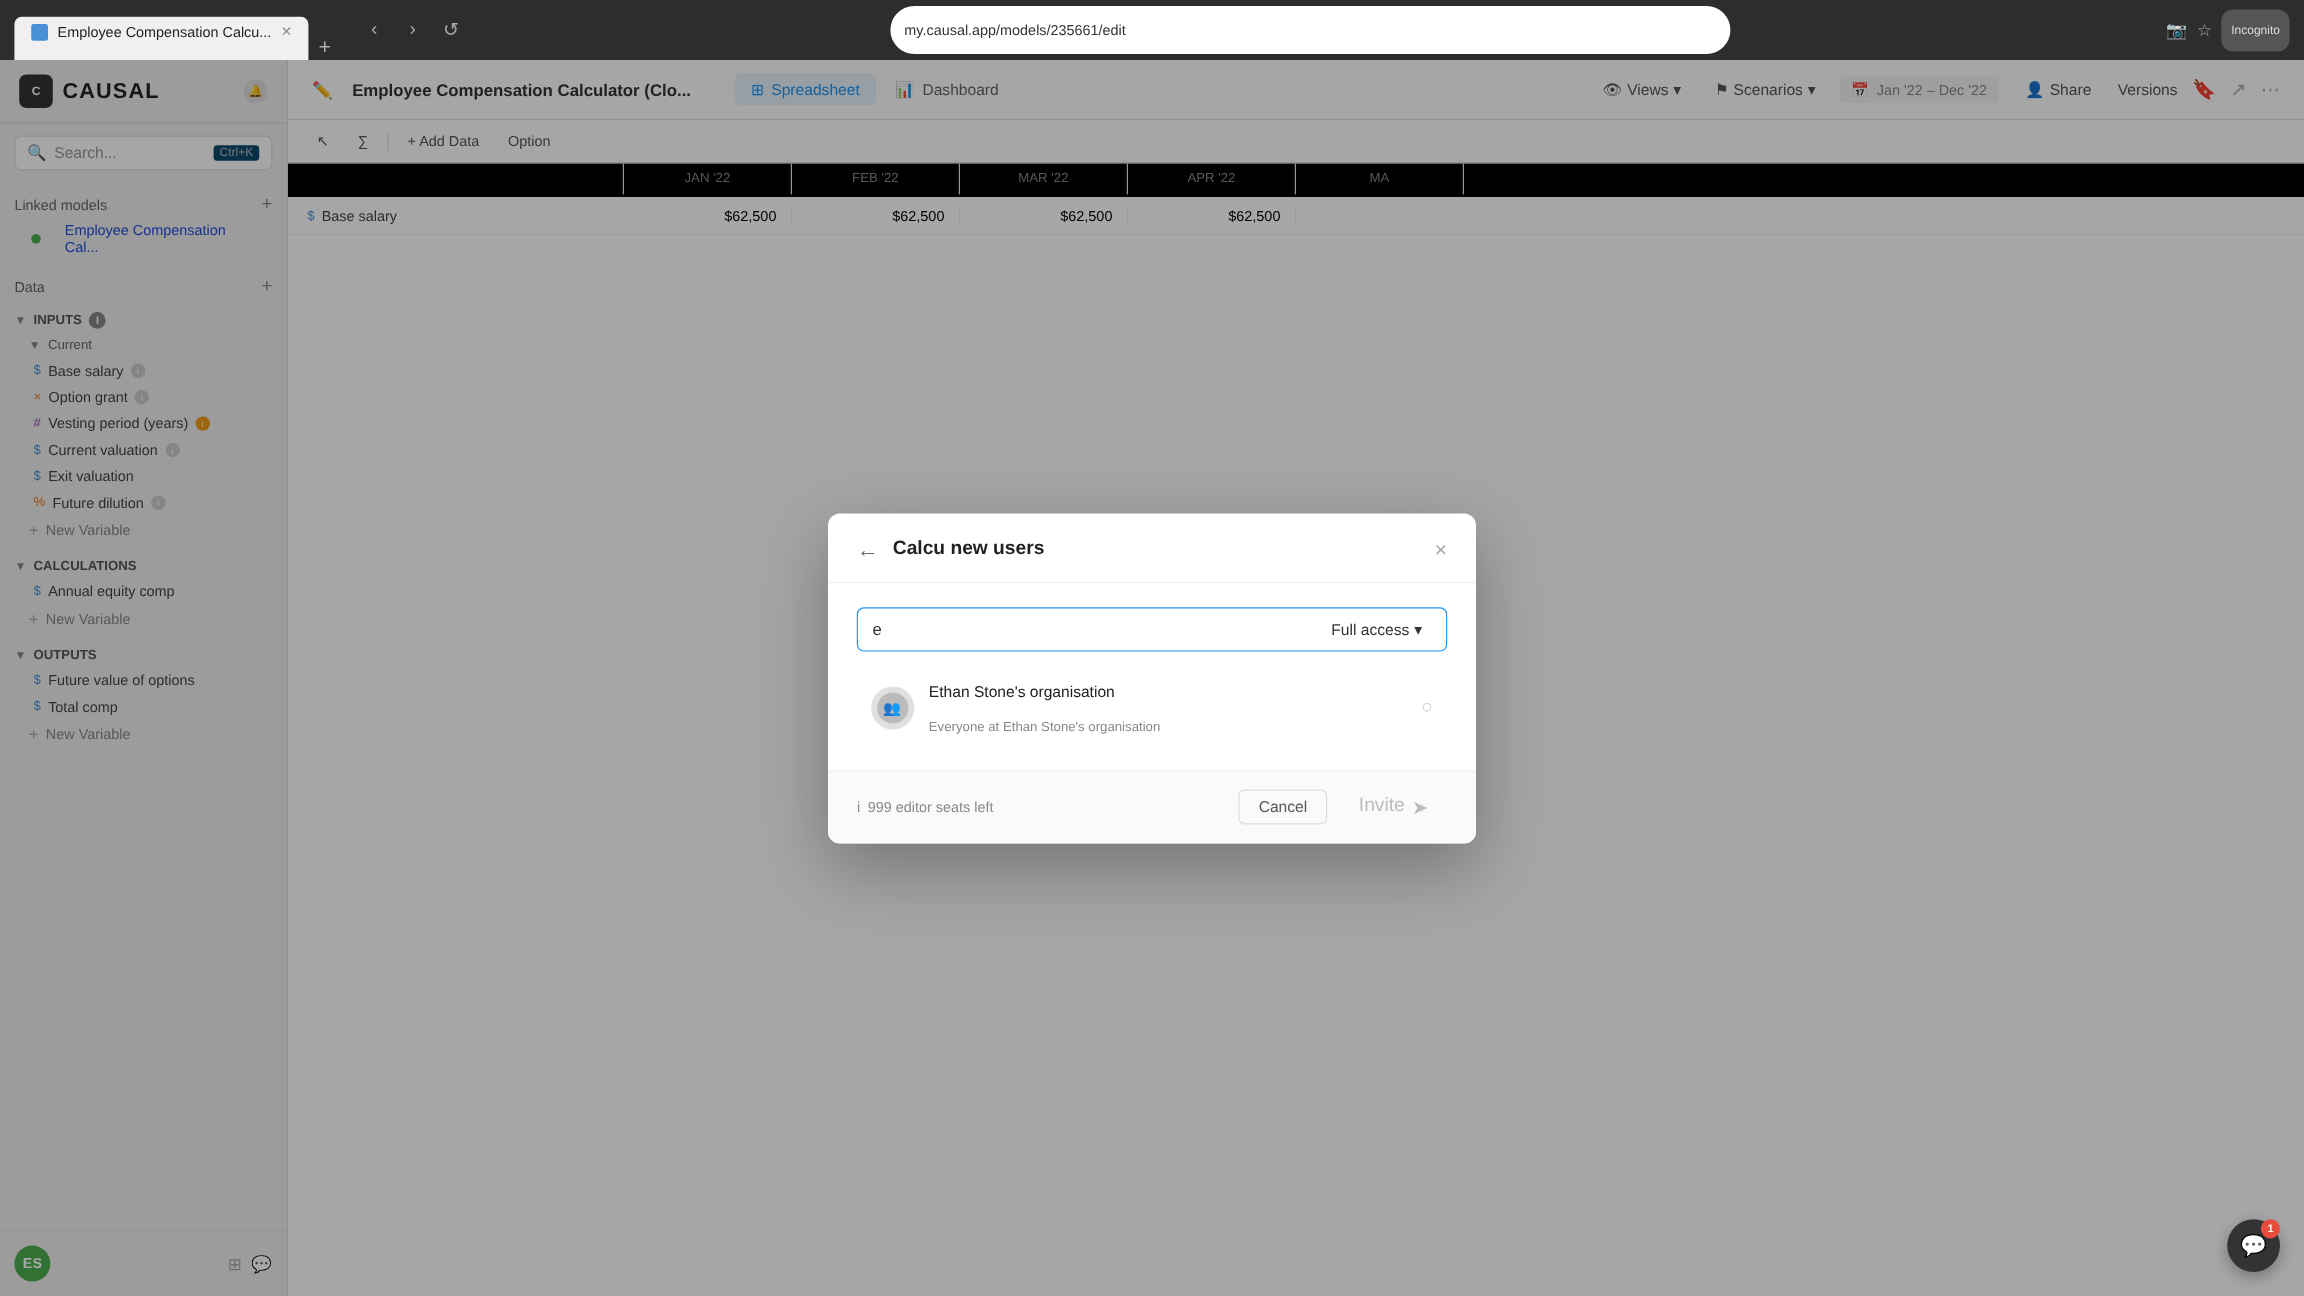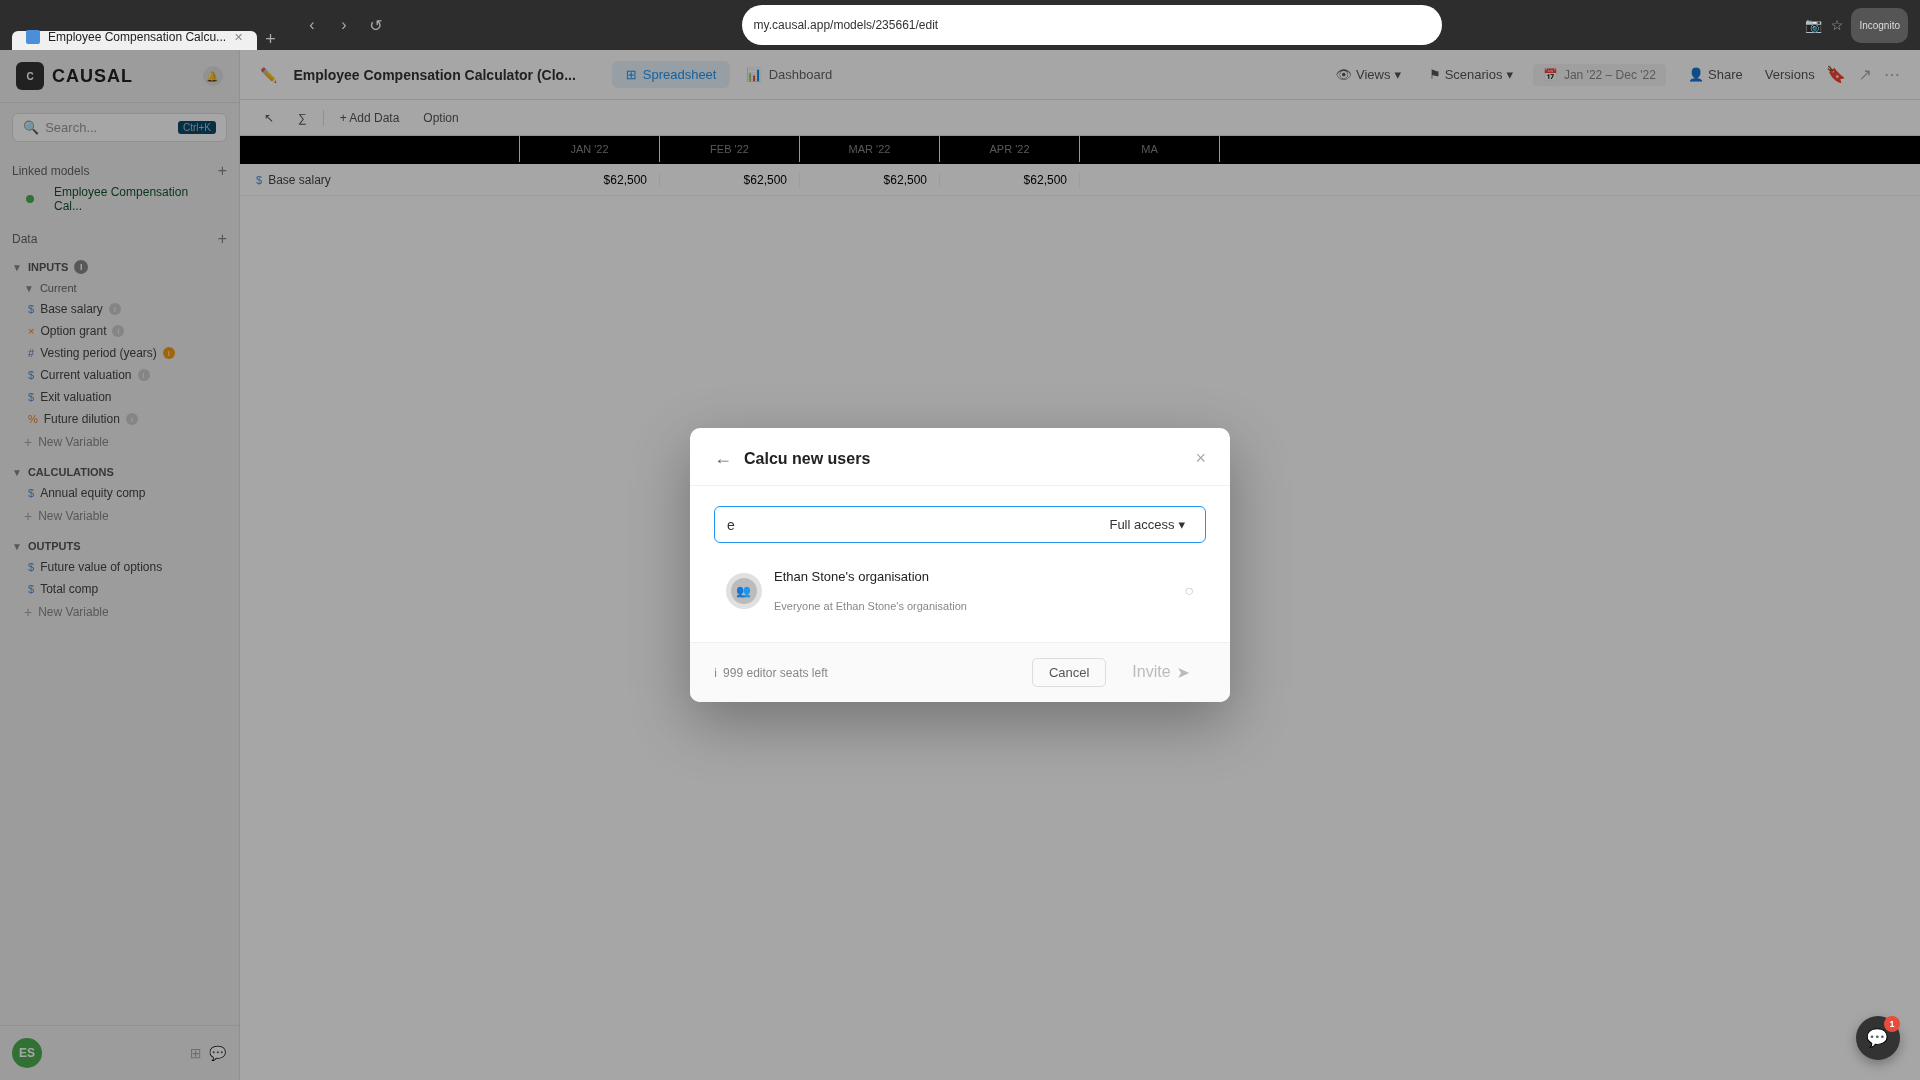--- a/index.html
+++ b/index.html
@@ -1,21 +1,21 @@
 <!DOCTYPE html>
 <html><head>
   <meta charset="utf-8">
   <style>
     * { box-sizing: border-box; margin: 0; padding: 0; }
     body { font-family: -apple-system, BlinkMacSystemFont, 'Segoe UI', sans-serif; background: #f5f5f5; overflow: hidden; width: 1920px; height: 1080px; }
 
     
     .browser-chrome { background: #2d2d2d; height: 50px; display: flex; align-items: center; padding: 0 12px; gap: 8px; }
     .browser-tabs { display: flex; align-items: flex-end; height: 100%; gap: 2px; }
-    .browser-tab { background: #3c3c3c; color: #ccc; font-size: 12px; padding: 6px 14px; border-radius: 6px 6px 0 0; display: flex; align-items: flex-end; gap: 8px; height: 19px; }
+    .browser-tab { background: #3c3c3c; color: #ccc; font-size: 12px; padding: 6px 14px; border-radius: 6px 6px 0 0; display: flex; align-items: flex-start; gap: 8px; height: 36px; }
     .browser-tab.active { background: #f0f0f0; color: #222; }
     .tab-favicon { width: 14px; height: 14px; background: #4a90d9; border-radius: 2px; flex-shrink: 0; }
     .tab-close { font-size: 11px; color: #888; cursor: pointer; }
     .tab-new { background: none; border: none; color: #aaa; font-size: 18px; cursor: pointer; padding: 0 6px; }
     .nav-buttons { display: flex; align-items: center; gap: 4px; margin-left: 8px; }
     .nav-btn { background: none; border: none; color: #aaa; font-size: 16px; cursor: pointer; width: 28px; height: 28px; display: flex; align-items: center; justify-content: center; border-radius: 4px; }
     .address-bar { flex: 1; background: #fff; border-radius: 20px; height: 40px; display: flex; align-items: center; padding: 0 12px; font-size: 12px; color: #333; max-width: 700px; margin: 0 auto; }
     .address-url { color: #333; font-size: 12px; }
     .browser-actions { display: flex; align-items: center; gap: 8px; margin-left: 12px; }
     .browser-action-btn { color: #aaa; font-size: 14px; cursor: pointer; }
@@ -31,21 +31,21 @@
     .logo-icon span { color: #fff; font-size: 10px; font-weight: bold; }
     .logo-text { font-size: 18px; font-weight: 700; color: #222; letter-spacing: 1px; }
     .sidebar-notif { margin-left: auto; width: 20px; height: 20px; background: #e0e0e0; border-radius: 50%; display: flex; align-items: center; justify-content: center; font-size: 10px; color: #666; }
 
     .sidebar-search { margin: 10px 12px; background: #fff; border: 1px solid #ddd; border-radius: 6px; padding: 6px 10px; display: flex; align-items: center; gap: 6px; color: #999; font-size: 13px; cursor: pointer; }
     .search-shortcut { margin-left: auto; font-size: 10px; color: #bbb; background: #0c4a6e; padding: 1px 5px; border-radius: 3px; }
 
     .sidebar-link-models { padding: 10px 12px 4px; }
     .linked-header { font-size: 12px; color: #666; font-weight: 500; display: flex; align-items: center; gap: 4px; }
     .linked-header .add-btn { margin-left: auto; font-size: 16px; color: #888; cursor: pointer; }
-    .linked-item { padding: 5px 12px 5px 14px; display: flex; align-items: center; gap: 20px; font-size: 12px; color: #14532d; cursor: pointer; justify-content: center; }
+    .linked-item { padding: 5px 12px 5px 14px; display: flex; align-items: center; gap: 20px; font-size: 12px; color: #1d4ed8; cursor: pointer; justify-content: center; }
     .linked-item .dot { width: 8px; height: 8px; background: #4CAF50; border-radius: 50%; flex-shrink: 0; }
 
     .data-header { font-size: 12px; color: #666; font-weight: 500; display: flex; align-items: center; gap: 4px; padding: 8px 12px 4px; }
     .data-header .add-btn { margin-left: auto; font-size: 16px; color: #888; cursor: pointer; }
 
     
     .var-section { padding: 4px 0; }
     .var-section-header { padding: 4px 12px; display: flex; align-items: center; gap: 6px; font-size: 11px; font-weight: 700; color: #555; text-transform: uppercase; cursor: pointer; }
     .var-section-header .chevron { font-size: 10px; color: #888; }
     .info-dot { width: 14px; height: 14px; background: #888; border-radius: 50%; display: inline-flex; align-items: center; justify-content: center; font-size: 9px; color: #fff; flex-shrink: 0; }

